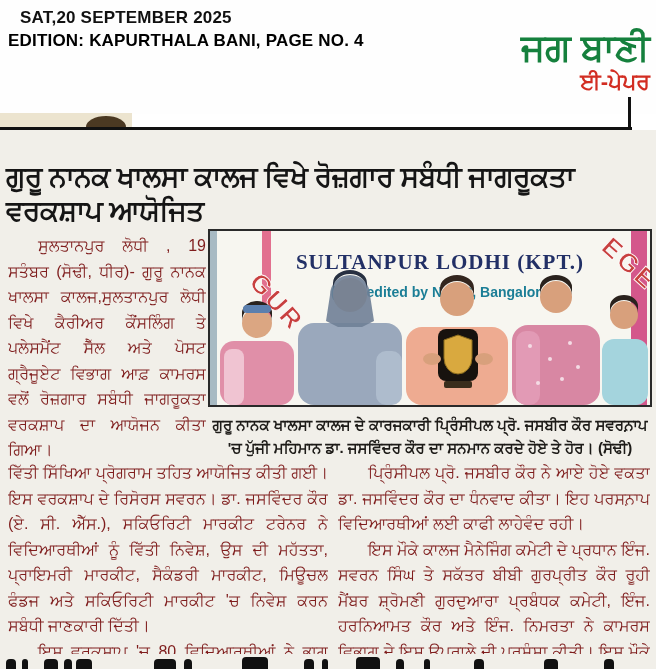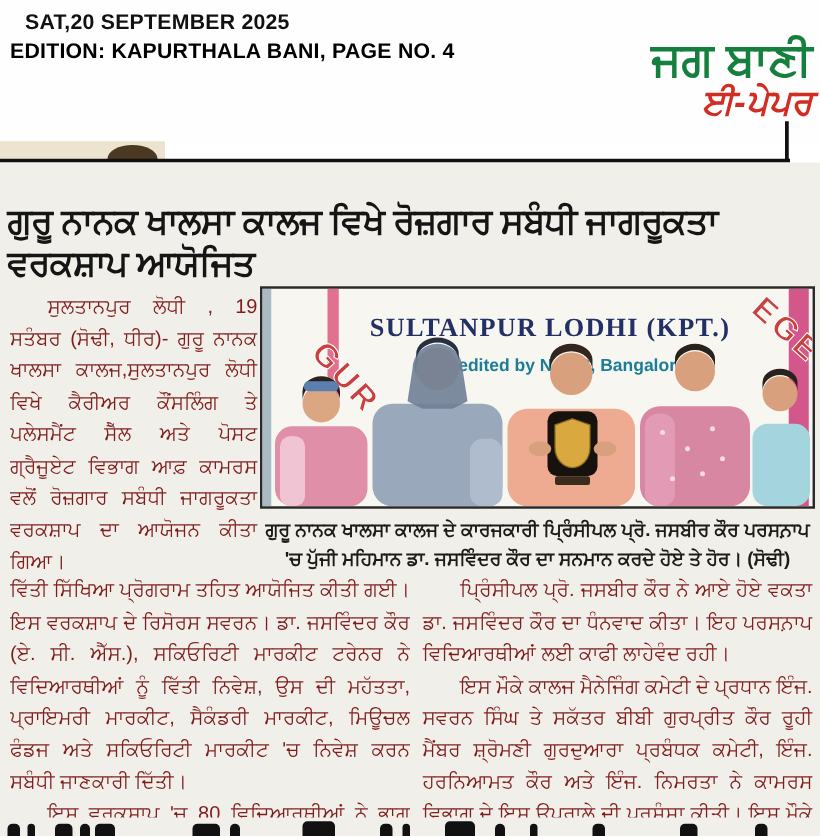--- a/index.html
+++ b/index.html
@@ -17,21 +17,21 @@
   }
   .edition-line {
     position:absolute; left:8px; top:31px;
     font-size:17px; font-weight:bold; color:#000000; letter-spacing:0.2px;
   }
   .logo-block { position:absolute; right:6px; top:28px; text-align:right; cursor:pointer; }
   .logo-title {
     font-size:37px; font-weight:bold; color:#15803d; line-height:40px;
     text-shadow:0 0 1px #ffffff;
   }
-  .logo-subtitle { font-size:28px; font-weight:bold; color:#d22d22; line-height:28px;font-style:italic; }
+  .logo-subtitle { font-size:22px; font-weight:bold; color:#d22d22; line-height:28px; }
   
   .clip-strip { position:absolute; left:0; top:113px; width:132px; height:15px; background:#ece4cf; }
   .clip-arc {
     position:absolute; left:86px; top:116px; width:40px; height:12px;
     background:#4b3922; border-radius:55% 55% 0 0 / 100% 100% 0 0;
   }
   .rule { position:absolute; left:0; top:127px; width:632px; height:3px; background:#111; }
   .rule-corner { position:absolute; left:628px; top:97px; width:3px; height:31px; background:#111; }
   .plus-mark { position:absolute; left:623px; top:131px; width:26px; height:26px; }
   .plus-mark::before { content:""; position:absolute; left:0; top:12px; width:26px; height:2px; background:#555; }
@@ -153,21 +153,21 @@
             <circle cx="368" cy="136" r="2" fill="#f4dbe4"></circle>
         </g>
 
         <g>
           <rect x="392" y="108" width="46" height="66" rx="12" fill="#a4d4dd"></rect>
           <circle cx="414" cy="84" r="14" fill="#d8a07c"></circle>
           <path d="M400 82 a14 13 0 0 1 28 0 l0 -7 a14 11 0 0 0 -28 0 z" fill="#2a221d"></path>
         </g>
       </svg>
     </div>
-    <figcaption class="caption">ਗੁਰੂ ਨਾਨਕ ਖਾਲਸਾ ਕਾਲਜ ਦੇ ਕਾਰਜਕਾਰੀ ਪ੍ਰਿੰਸੀਪਲ ਪ੍ਰੋ. ਜਸਬੀਰ ਕੌਰ ਪਰਸਨ਼ਾਪ 'ਚ ਪੁੱਜੀ ਮਹਿਮਾਨ  ਡਾ. ਜਸਵਿੰਦਰ ਕੌਰ ਦਾ ਸਨਮਾਨ ਕਰਦੇ ਹੋਏ ਤੇ ਹੋਰ। (ਸੋਢੀ)</figcaption>
+    <figcaption class="caption">ਗੁਰੂ ਨਾਨਕ ਖਾਲਸਾ ਕਾਲਜ ਦੇ ਕਾਰਜਕਾਰੀ ਪ੍ਰਿੰਸੀਪਲ ਪ੍ਰੋ. ਜਸਬੀਰ ਕੌਰ ਸਵਰਨ਼ਾਪ 'ਚ ਪੁੱਜੀ ਮਹਿਮਾਨ  ਡਾ. ਜਸਵਿੰਦਰ ਕੌਰ ਦਾ ਸਨਮਾਨ ਕਰਦੇ ਹੋਏ ਤੇ ਹੋਰ। (ਸੋਢੀ)</figcaption>
   </div>
 
   <div class="col-bottom-left body-text">
     <p class="cont">ਵਿੱਤੀ ਸਿੱਖਿਆ ਪ੍ਰੋਗਰਾਮ ਤਹਿਤ ਆਯੋਜਿਤ ਕੀਤੀ ਗਈ। ਇਸ ਵਰਕਸ਼ਾਪ ਦੇ ਰਿਸੋਰਸ ਸਵਰਨ। ਡਾ. ਜਸਵਿੰਦਰ ਕੌਰ (ਏ. ਸੀ. ਐੱਸ.), ਸਕਿਓਰਿਟੀ ਮਾਰਕੀਟ ਟਰੇਨਰ ਨੇ ਵਿਦਿਆਰਥੀਆਂ ਨੂੰ ਵਿੱਤੀ ਨਿਵੇਸ਼, ਉਸ ਦੀ ਮਹੱਤਤਾ, ਪ੍ਰਾਇਮਰੀ ਮਾਰਕੀਟ, ਸੈਕੰਡਰੀ ਮਾਰਕੀਟ, ਮਿਊਚਲ ਫੰਡਜ ਅਤੇ ਸਕਿਓਰਿਟੀ ਮਾਰਕੀਟ 'ਚ ਨਿਵੇਸ਼ ਕਰਨ ਸਬੰਧੀ ਜਾਣਕਾਰੀ ਦਿੱਤੀ।</p>
     <p>ਇਸ ਵਰਕਸ਼ਾਪ 'ਚ 80 ਵਿਦਿਆਰਥੀਆਂ ਨੇ ਭਾਗ ਲਿਆ। ਵਿਦਿਆਰਥੀਆਂ ਨੂੰ ਵਿੱਤੀ ਜਾਣਕਾਰੀ ਦੇ ਨਾਲ ਨਾਲ ਰੋਜ਼ਗਾਰ ਸਬੰਧੀ ਜਾਗਰੂਕ ਕੀਤਾ ਗਿਆ। ਕਾਲਜ ਦੇ ਕਾਰਜਕਾਰੀ</p>
   </div>
   <div class="col-bottom-right body-text">
     <p class="cont">ਪ੍ਰਿੰਸੀਪਲ ਪ੍ਰੋ. ਜਸਬੀਰ ਕੌਰ ਨੇ ਆਏ ਹੋਏ ਵਕਤਾ ਡਾ. ਜਸਵਿੰਦਰ ਕੌਰ ਦਾ ਧੰਨਵਾਦ ਕੀਤਾ। ਇਹ ਪਰਸਨ਼ਾਪ ਵਿਦਿਆਰਥੀਆਂ ਲਈ ਕਾਫੀ ਲਾਹੇਵੰਦ ਰਹੀ।</p>
     <p>ਇਸ ਮੌਕੇ ਕਾਲਜ ਮੈਨੇਜਿੰਗ ਕਮੇਟੀ ਦੇ ਪ੍ਰਧਾਨ ਇੰਜ. ਸਵਰਨ ਸਿੰਘ ਤੇ ਸਕੱਤਰ ਬੀਬੀ ਗੁਰਪ੍ਰੀਤ ਕੌਰ ਰੂਹੀ ਮੈਂਬਰ ਸ਼੍ਰੋਮਣੀ ਗੁਰਦੁਆਰਾ ਪ੍ਰਬੰਧਕ ਕਮੇਟੀ, ਇੰਜ. ਹਰਨਿਆਮਤ ਕੌਰ ਅਤੇ ਇੰਜ. ਨਿਮਰਤਾ ਨੇ ਕਾਮਰਸ ਵਿਭਾਗ ਦੇ ਇਸ ਉਪਰਾਲੇ ਦੀ ਪ੍ਰਸ਼ੰਸਾ ਕੀਤੀ। ਇਸ ਮੌਕੇ ਡਾ. ਮਨੀ ਛਾਬੜਾ, ਪ੍ਰੋ. ਕੋਮਲਪ੍ਰੀਤ ਕੌਰ , ਪ੍ਰੋ. ਇਸ਼ਿਤਾ, ਪ੍ਰੋ. ਹਰਪ੍ਰੀਤ ਕੌਰ ਹਾਜ਼ਰ ਸਨ।</p>
   </div>

